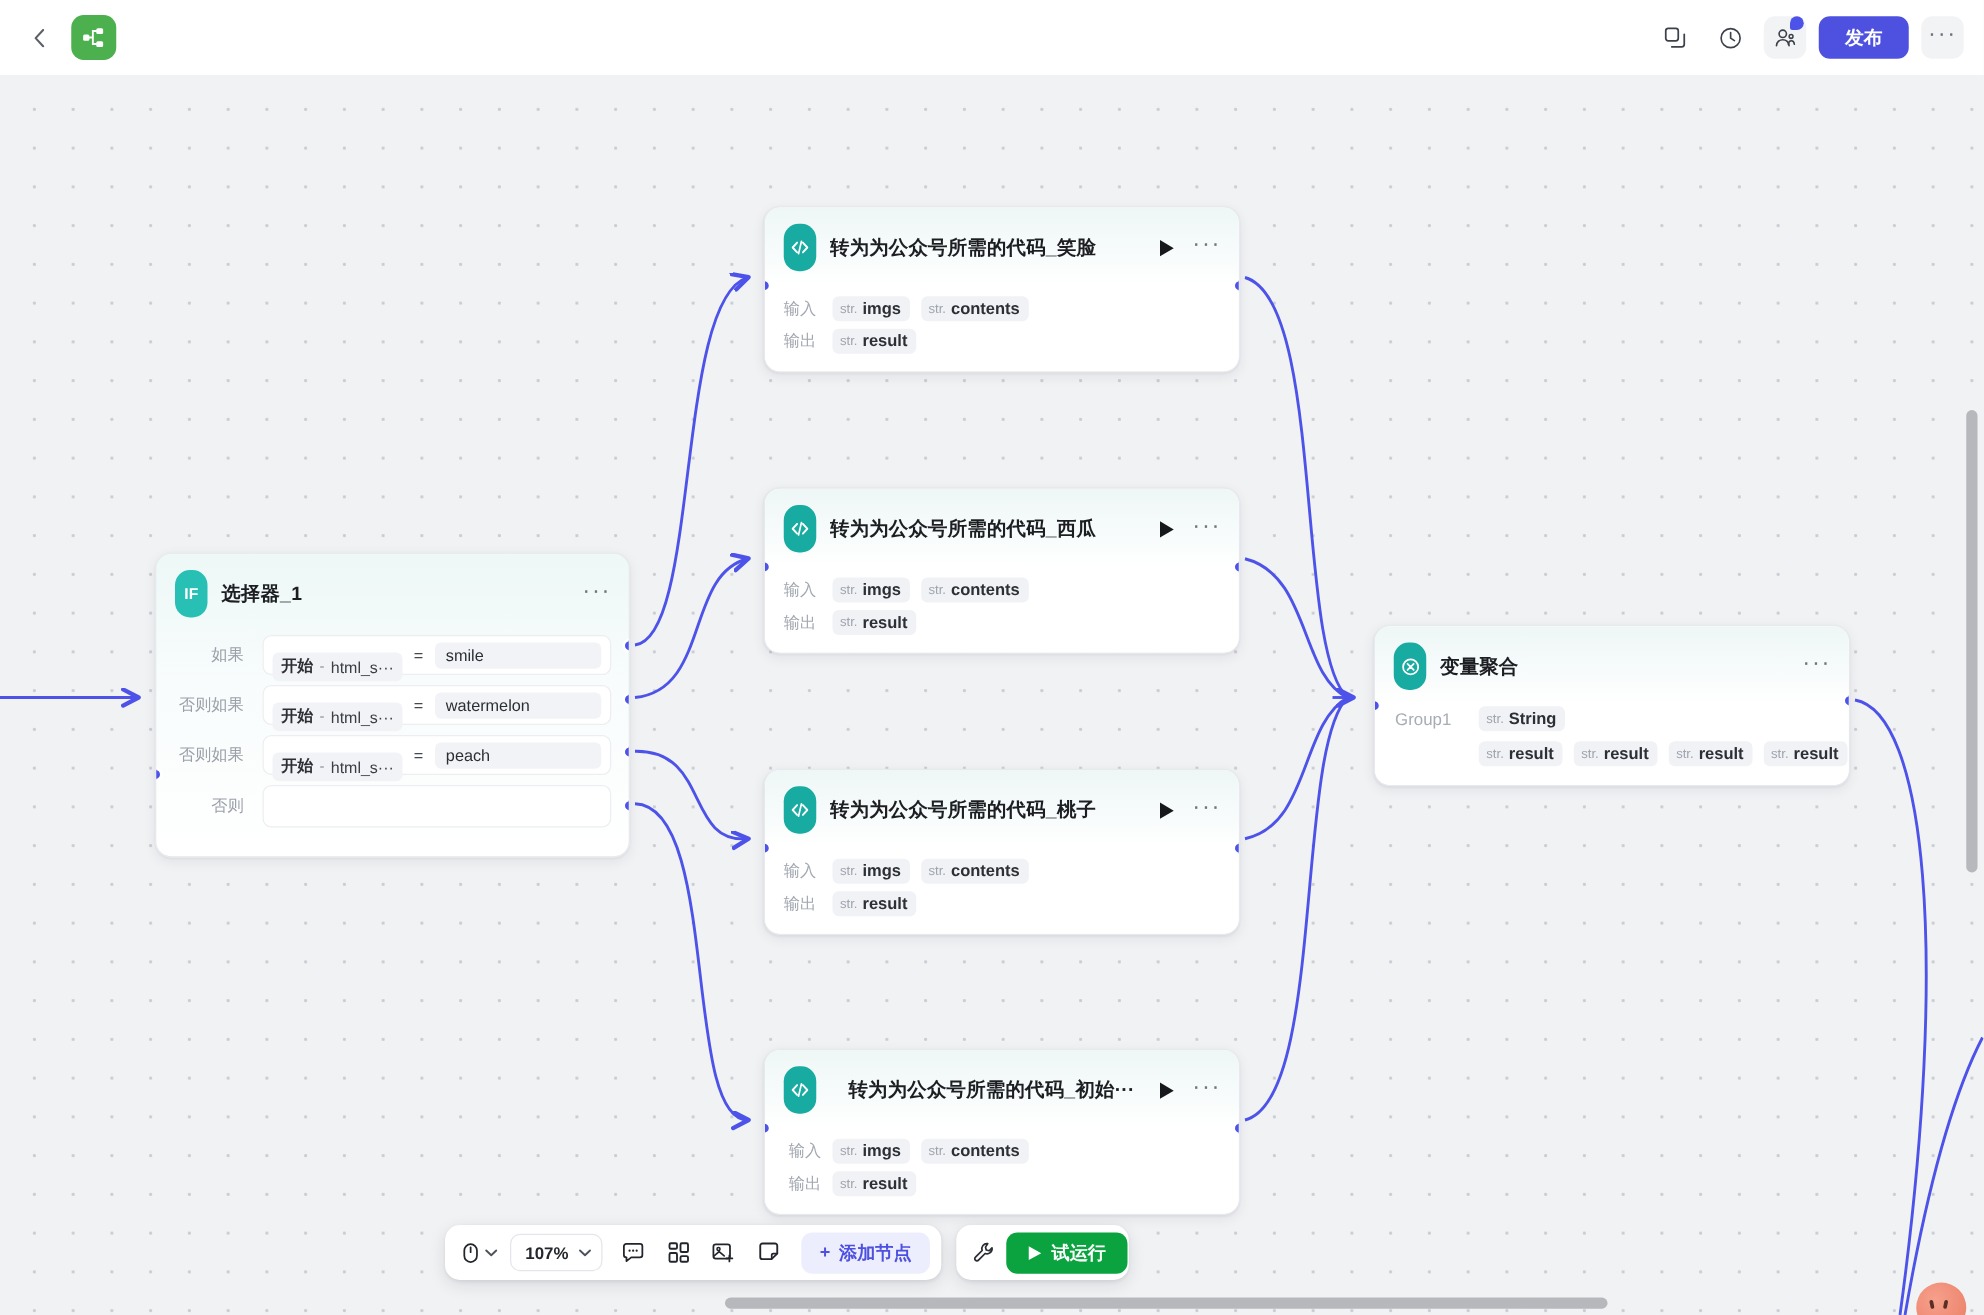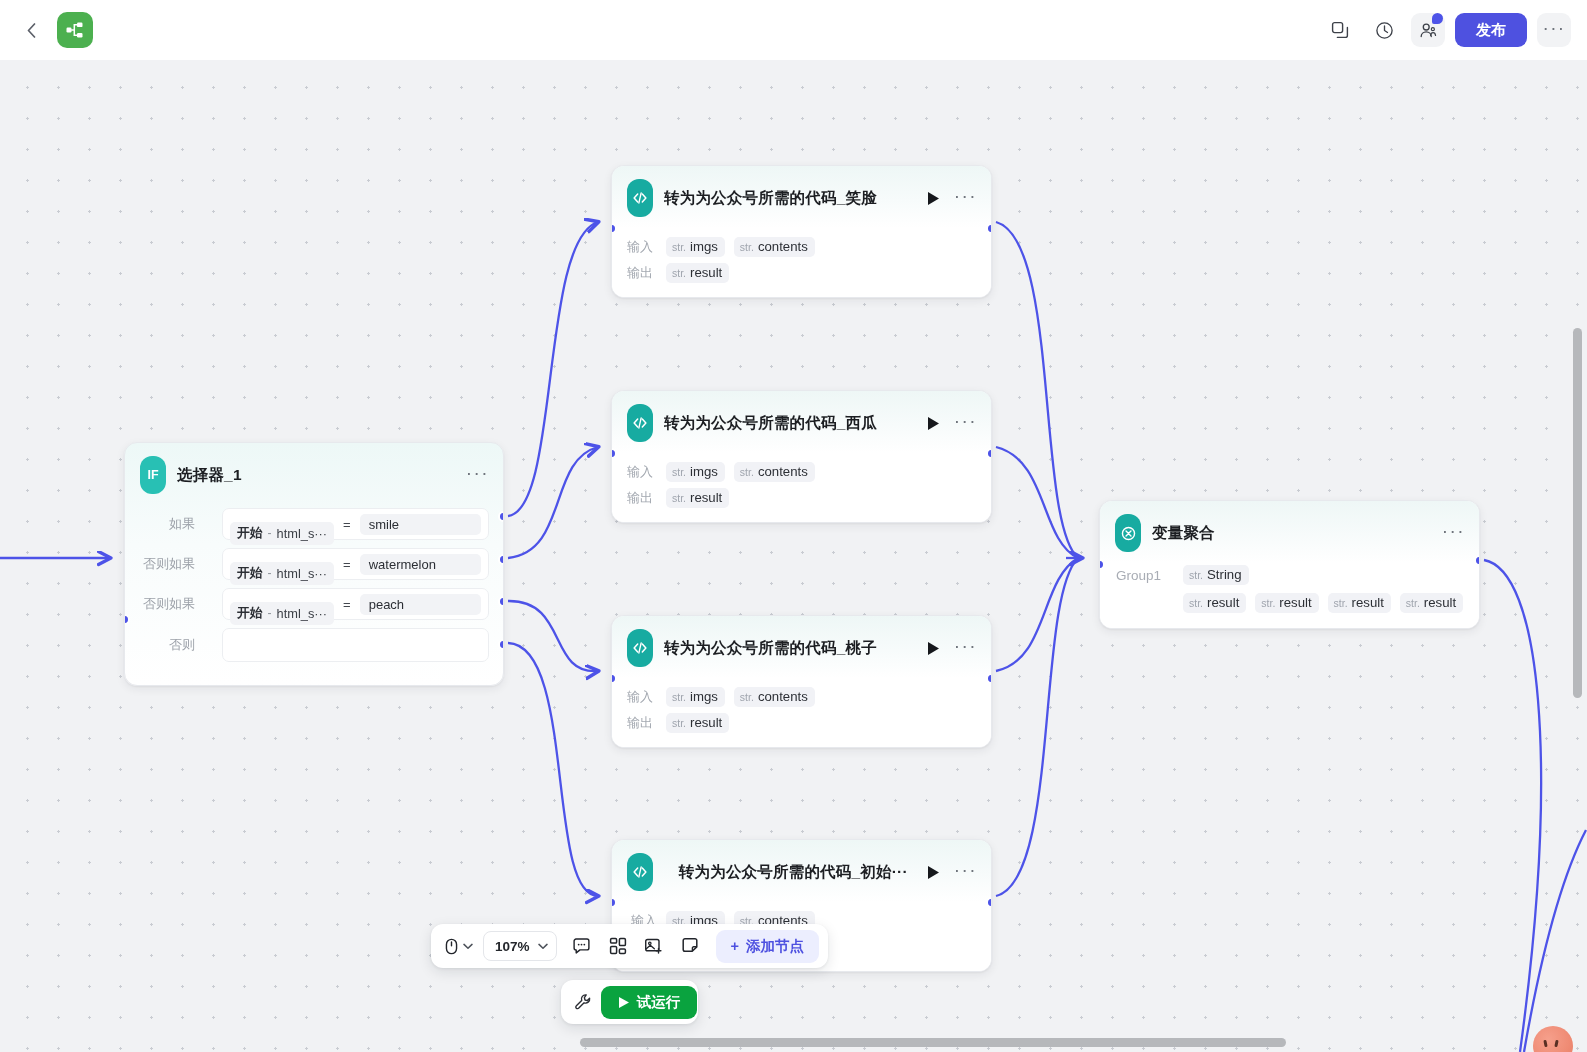--- a/index.html
+++ b/index.html
@@ -116,27 +116,27 @@
     line-height: 10px; padding-bottom: 4px; user-select: none;
   }
   .node-body { padding: 3px 15px 14px 15px; background: #fff; }
   .io-row { display: flex; align-items: center; gap: 9px; margin-top: 6px; }
   .io-label { font-size: 13px; color: #a3a8b0; width: 30px; flex: none; }
   .chip {
     display: inline-flex; align-items: center; gap: 4px;
     background: #f1f2f6; border-radius: 5px; padding: 2px 7px 3px 6px;
   }
   .chip .ty { font-size: 10.5px; color: #9fa4ad; }
-  .chip .nm { font-size: 13.2px; color: #2c2f35; font-weight: normal; }
+  .chip .nm { font-size: 13.2px; color: #2c2f35; font-weight: bold; }
 
   
   .if-node { background: linear-gradient(180deg,#edf8f7 0%,#f8fcfc 42%,#ffffff 100%); }
   .if-node .node-head { background: transparent; padding-bottom: 14px; }
   .cond-list { padding: 0 14px 15px 14px; }
-  .cond-row { display: flex; align-items: center; gap: 27px; margin-bottom: 8px; }
+  .cond-row { display: flex; align-items: center; gap: 15px; margin-bottom: 8px; }
   .cond-label {
     font-size: 13px; color: #9ca1a9; width: 56px; text-align: right; flex: none;
   }
   .cond-box {
     flex: 1 1 auto; height: 32px; background: #ffffff;
     border: 1px solid #eceef1; border-radius: 7px;
     display: flex; align-items: center; padding: 0 7px; gap: 9px;
   }
   .var-pill {
     display: inline-flex; align-items: center; gap: 5px;
@@ -168,21 +168,21 @@
   
   .port {
     position: absolute; width: 11px; height: 11px; border-radius: 50%;
     background: #4d53e8; border: 2px solid #ffffff; cursor: crosshair; z-index: 6;
   }
 
   
   .bottom-wrap {
     position: absolute; left: 0; bottom: 28px; width: 1259px;
     display: flex; justify-content: center; align-items: center; gap: 12px;
-    z-index: 30; pointer-events: none; flex-direction: column;
+    z-index: 30; pointer-events: none;
   }
   .toolbar, .run-group {
     pointer-events: auto;
     background: #ffffff; border-radius: 12px;
     box-shadow: 0 4px 14px rgba(20,25,40,.11), 0 1px 3px rgba(20,25,40,.07);
     display: flex; align-items: center; height: 44px;
   }
   .toolbar { padding: 0 9px; gap: 4px; }
   .tool-btn {
     height: 32px; min-width: 32px; border-radius: 8px;

